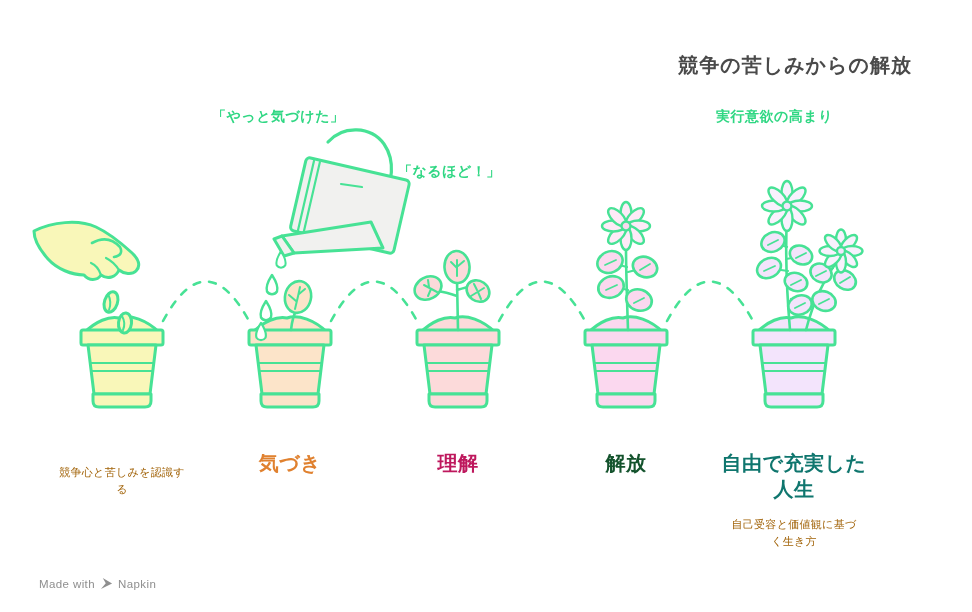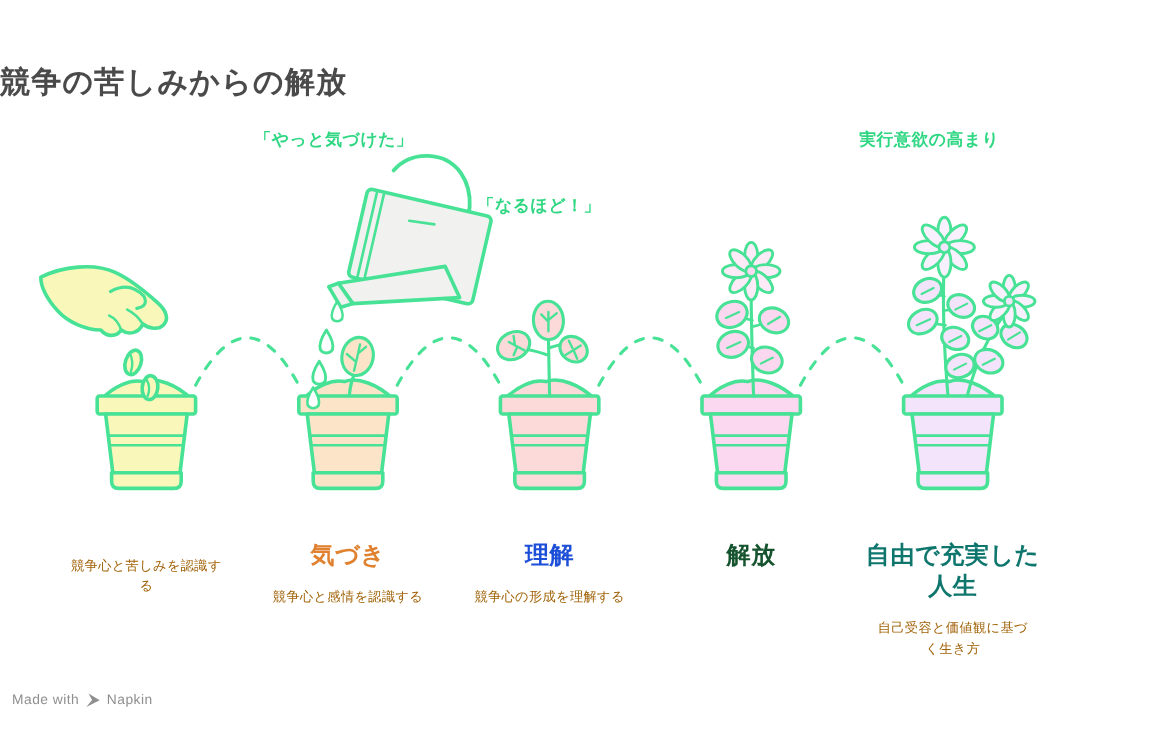--- a/index.html
+++ b/index.html
@@ -3,41 +3,41 @@
 <meta charset="utf-8">
 <style>
   html,body{margin:0;padding:0;}
   body{
     width:972px;height:612px;position:relative;overflow:hidden;
     background:#ffffff;
     font-family:"Liberation Sans","DejaVu Sans",sans-serif;
   }
   .art{position:absolute;left:0;top:0;}
   .title{
-    position:absolute;top:52px;left:0;width:912px;text-align:left;
-    font-size:25px;font-weight:800;color:#4a4a4a;letter-spacing:1px;
+    position:absolute;top:52px;left:0;width:912px;text-align:right;
+    font-size:20px;font-weight:800;color:#4a4a4a;letter-spacing:1px;
   }
   .quote{
     position:absolute;font-size:14px;font-weight:800;letter-spacing:0.5px;white-space:nowrap;
   }
   .q-realize{left:212px;top:108px;}
   .q-naruhodo{left:398px;top:163px;}
   .q-motivation{left:716px;top:108px;}
   .stage-col{position:absolute;top:450px;width:180px;text-align:center;}
   .stage-label{
     font-size:20px;font-weight:800;line-height:1.3;width:150px;margin:0 auto;
     letter-spacing:0.5px;
   }
   .stage-desc{
     width:134px;margin:14px auto 0;font-size:11px;line-height:1.5;
     color:#a16207;letter-spacing:0.3px;
   }
   .col-1{left:32px;} .col-2{left:200px;} .col-3{left:368px;} .col-4{left:536px;} .col-5{left:704px;}
   .footer{
-    position:absolute;left:10px;top:577px;display:flex;align-items:center;gap:5px;
+    position:absolute;left:39px;top:577px;display:flex;align-items:center;gap:5px;
     font-size:11.5px;color:#8f8f8f;letter-spacing:0.4px;
   }
   .footer .brand{color:#8f8f8f;}
   .napkin-icon{display:inline-block;}
 </style>
 </head>
 <body>
 
 <svg class="art" width="972" height="612" viewBox="0 0 972 612">
   <defs>
@@ -184,25 +184,23 @@
 
 <div class="quote q-realize" style="color: rgb(47, 215, 131);">「やっと気づけた」</div>
 <div class="quote q-naruhodo" style="color: rgb(47, 215, 131);">「なるほど！」</div>
 <div class="quote q-motivation" style="color: rgb(47, 215, 131);">実行意欲の高まり</div>
 
 <div class="stage-col col-1">
   <div class="stage-desc">競争心と苦しみを認識する</div>
 </div>
 <div class="stage-col col-2">
   <div class="stage-label" style="color: rgb(224, 129, 47);">気づき</div>
-  <div class="stage-desc">競争心と感情を認識する</div>
 </div>
 <div class="stage-col col-3">
-  <div class="stage-label" style="color: #1d4ed8;">理解</div>
-  <div class="stage-desc">競争心の形成を理解する</div>
+  <div class="stage-label" style="color: #be185d;">理解</div>
 </div>
 <div class="stage-col col-4">
   <div class="stage-label" style="color: #14532d;">解放</div>
 </div>
 <div class="stage-col col-5">
   <div class="stage-label" style="color: #0f766e;">自由で充実した人生</div>
   <div class="stage-desc">自己受容と価値観に基づく生き方</div>
 </div>
 
 <div class="footer">

